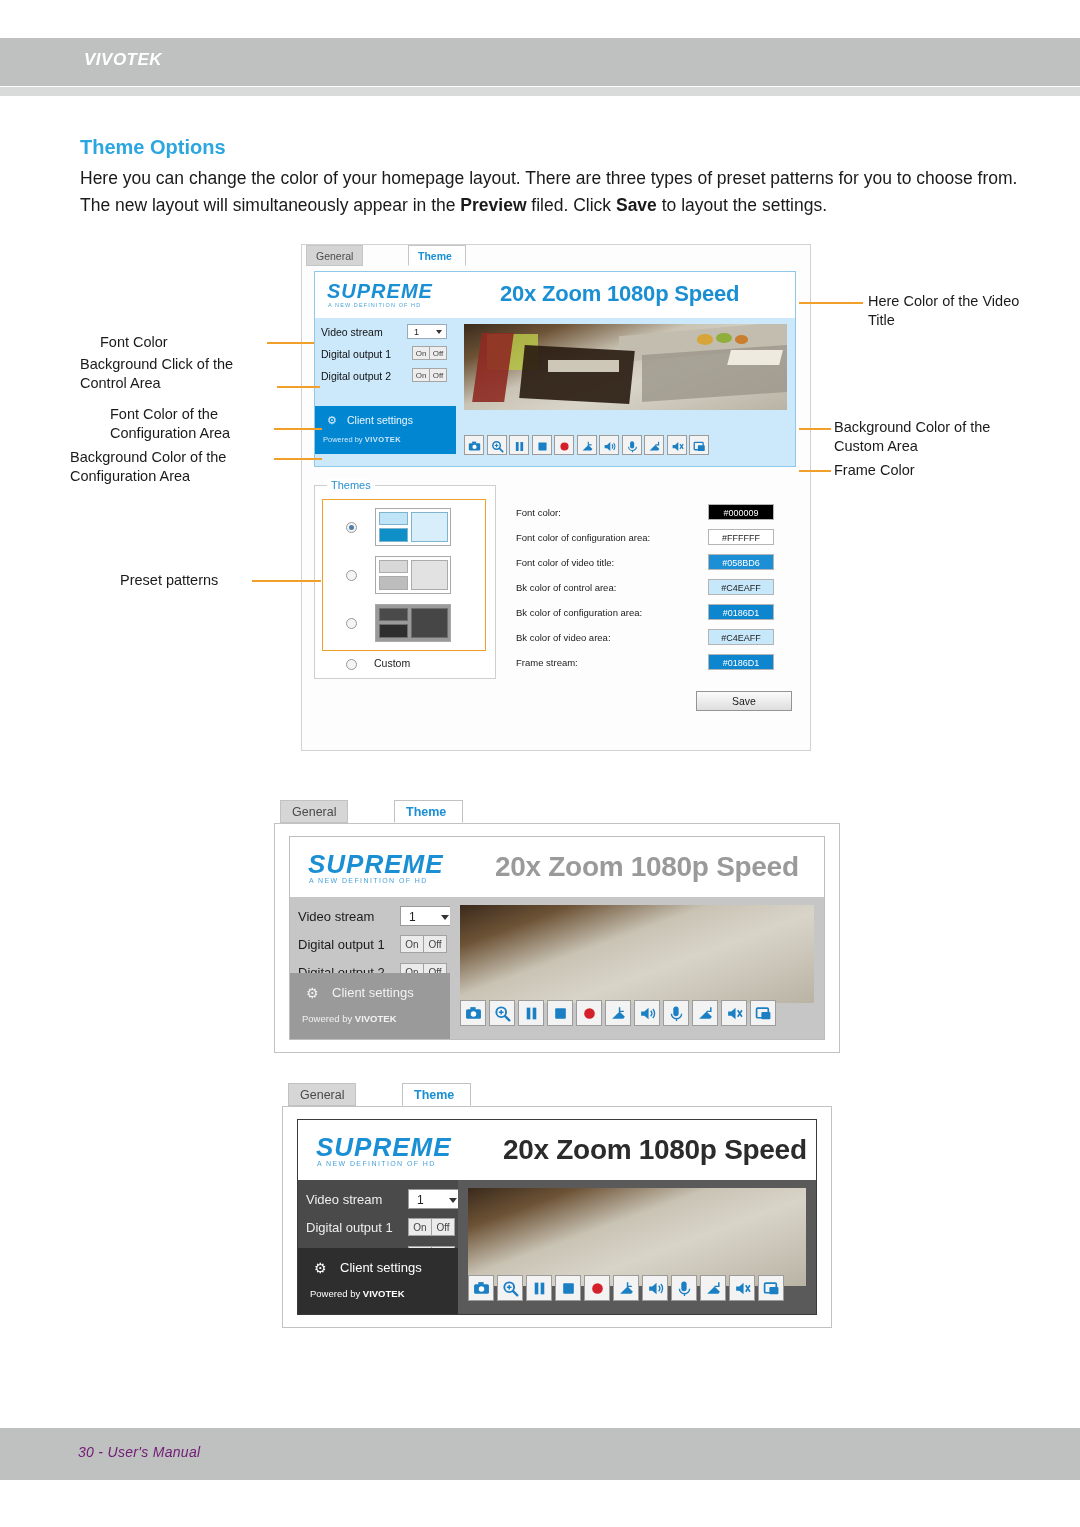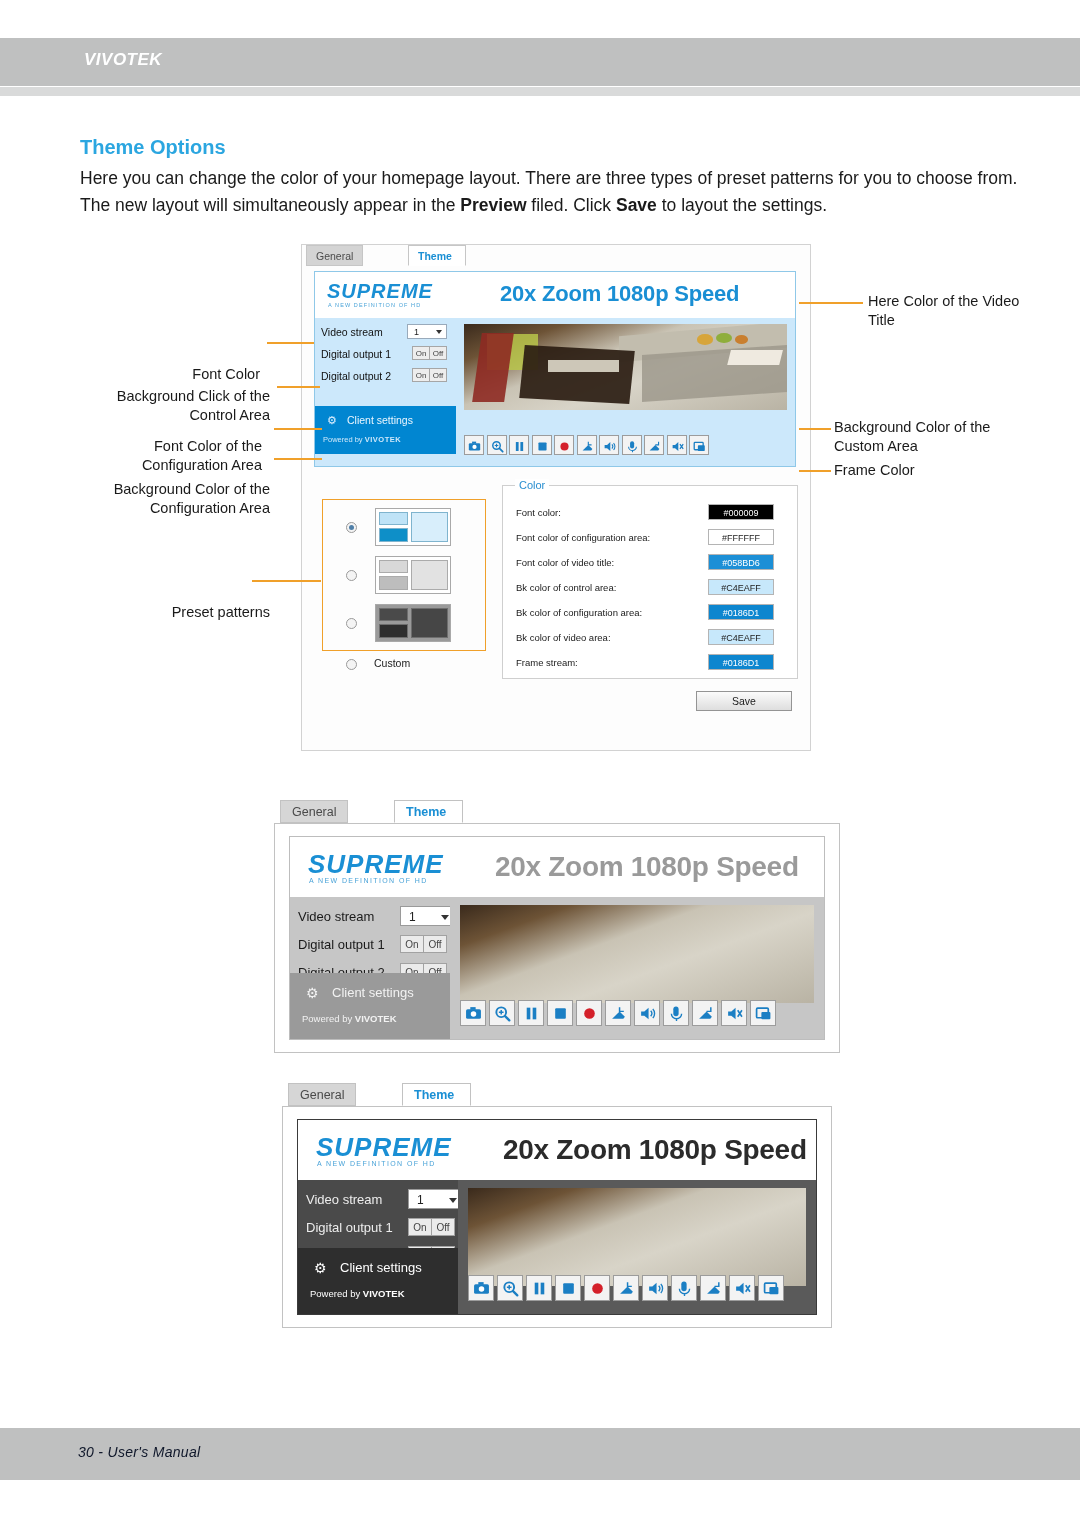--- a/index.html
+++ b/index.html
@@ -23,21 +23,21 @@
   .header-rule{
     position:absolute;left:0;top:86px;width:1080px;height:9px;
     background:#d9dada;border-top:1px solid #ffffff;
   }
   .page-footer{
     position:absolute;left:0;top:1428px;width:1080px;height:52px;
     background:#bfc0c0;
   }
   .page-footer .ftext{
     position:absolute;left:78px;top:16px;
-    font-style:italic;font-size:14px;color:#0f172a;letter-spacing:.3px;
+    font-style:italic;font-size:14px;color:#701a75;letter-spacing:.3px;
   }
 
   
   .sec-title{
     position:absolute;left:80px;top:136px;
     font-size:20px;font-weight:bold;color:#2ba6e0;
   }
   .sec-body{
     position:absolute;left:80px;top:165px;width:944px;
     font-size:17.5px;line-height:27px;color:#1a1a1a;
@@ -167,21 +167,21 @@
     font-size:9px;text-align:center;border:1px solid #b4b4b4;box-sizing:border-box;
   }
   .save-btn{
     position:absolute;left:394px;top:446px;width:96px;height:20px;
     background:linear-gradient(#fbfbfb,#dedede);border:1px solid #949494;
     font-size:10.5px;line-height:19px;text-align:center;color:#1a1a1a;box-sizing:border-box;
   }
 
   
   .cl-text{position:absolute;font-size:14.5px;color:#1a1a1a;line-height:19px;}
-  .cl-text.r{text-align:right;margin-top:32px;}
+  .cl-text.r{text-align:left;}
   .cl-line{position:absolute;height:1.5px;background:#f0a02a;}
 
   
   .fig{position:absolute;}
   .fig .ftabs{position:absolute;left:0;top:0;height:24px;}
   .ftab{
     position:absolute;top:0;height:23px;line-height:23px;font-size:12.5px;
     padding:0 11px;border:1px solid #c2c2c2;box-sizing:border-box;
   }
   .ftab.inactive{background:#d6d6d6;color:#4a4a4a;}
@@ -333,20 +333,23 @@
           <div class="cbtn">
             <i><svg viewBox="0 0 16 16">
                 <rect x="1.5" y="3" width="11" height="9" rx="1" fill="none" stroke="#1b7fc4" stroke-width="1.6"></rect>
                 <rect x="6" y="6.5" width="8.5" height="7" rx="1" fill="#1b7fc4"></rect>
               </svg></i>
           </div>
         </div>
     </div>
   </div>
 
+  <div class="panel themes-panel">
+    <div class="panel-lg">Themes</div>
+  </div>
   <div class="theme-hl"></div>
 
   <div class="radio on" style="left:44px;top:277px;"></div>
   <div class="thumb" style="left:73px;top:263px;">
     <div class="tl" style="background:#BFE3F7;border:1px solid #7FB4CE;box-sizing:border-box;"></div>
     <div class="bl" style="background:#0E8FC8;border:1px solid #7FB4CE;box-sizing:border-box;"></div>
     <div class="rt" style="background:#D8EEFB;border:1px solid #7FB4CE;box-sizing:border-box;"></div>
   </div>
 
   <div class="radio" style="left:44px;top:325px;"></div>
@@ -359,23 +362,20 @@
   <div class="radio" style="left:44px;top:373px;"></div>
   <div class="thumb" style="left:73px;top:359px;background:#9a9a9a;">
     <div class="tl" style="background:#4A4A4A;border:1px solid #6E6E6E;box-sizing:border-box;"></div>
     <div class="bl" style="background:#2E2E2E;border:1px solid #6E6E6E;box-sizing:border-box;"></div>
     <div class="rt" style="background:#464646;border:1px solid #6E6E6E;box-sizing:border-box;"></div>
   </div>
 
   <div class="radio" style="left:44px;top:414px;"></div>
   <div class="custom-label" style="left:72px;top:412px;">Custom</div>
 
-  <div class="panel color-panel">
-    <div class="panel-lg">Color</div>
-  </div>
   <div id="color-rows">
       <div class="crow" style="left: 214px; top: 262px;">Font color:</div>
       <div class="cval" style="left: 406px; top: 259px; background: rgb(0, 0, 0); color: rgb(255, 255, 255);">#000009</div>
       <div class="crow" style="left: 214px; top: 287px;">Font color of configuration area:</div>
       <div class="cval" style="left: 406px; top: 284px; background: rgb(255, 255, 255); color: rgb(34, 34, 34);">#FFFFFF</div>
       <div class="crow" style="left: 214px; top: 312px;">Font color of video title:</div>
       <div class="cval" style="left: 406px; top: 309px; background: rgb(28, 143, 214); color: rgb(255, 255, 255);">#058BD6</div>
       <div class="crow" style="left: 214px; top: 337px;">Bk color of control area:</div>
       <div class="cval" style="left: 406px; top: 334px; background: rgb(199, 232, 251); color: rgb(34, 34, 34);">#C4EAFF</div>
       <div class="crow" style="left: 214px; top: 362px;">Bk color of configuration area:</div>
@@ -388,21 +388,21 @@
 
   <div class="save-btn">Save</div>
 </div>
 
 <div class="cl-text r" style="left:100px;top:333px;width:160px;">Font Color</div>
 <div class="cl-line" style="left:267px;top:342px;width:47px;"></div>
 
 <div class="cl-text r" style="left:80px;top:355px;width:190px;">Background Click of the Control Area</div>
 <div class="cl-line" style="left:277px;top:386px;width:43px;"></div>
 
-<div class="cl-text r" style="left:102px;top:405px;width:160px;">Font Color of the Configuration Area</div>
+<div class="cl-text r" style="left:110px;top:405px;width:160px;">Font Color of the Configuration Area</div>
 <div class="cl-line" style="left:274px;top:428px;width:48px;"></div>
 
 <div class="cl-text r" style="left:70px;top:448px;width:200px;">Background Color of the Configuration Area</div>
 <div class="cl-line" style="left:274px;top:458px;width:48px;"></div>
 
 <div class="cl-text r" style="left:120px;top:571px;width:150px;">Preset patterns</div>
 <div class="cl-line" style="left:252px;top:580px;width:69px;"></div>
 
 <div class="cl-text" style="left:868px;top:292px;width:180px;">Here Color of the Video Title</div>
 <div class="cl-line" style="left:799px;top:302px;width:64px;"></div>

